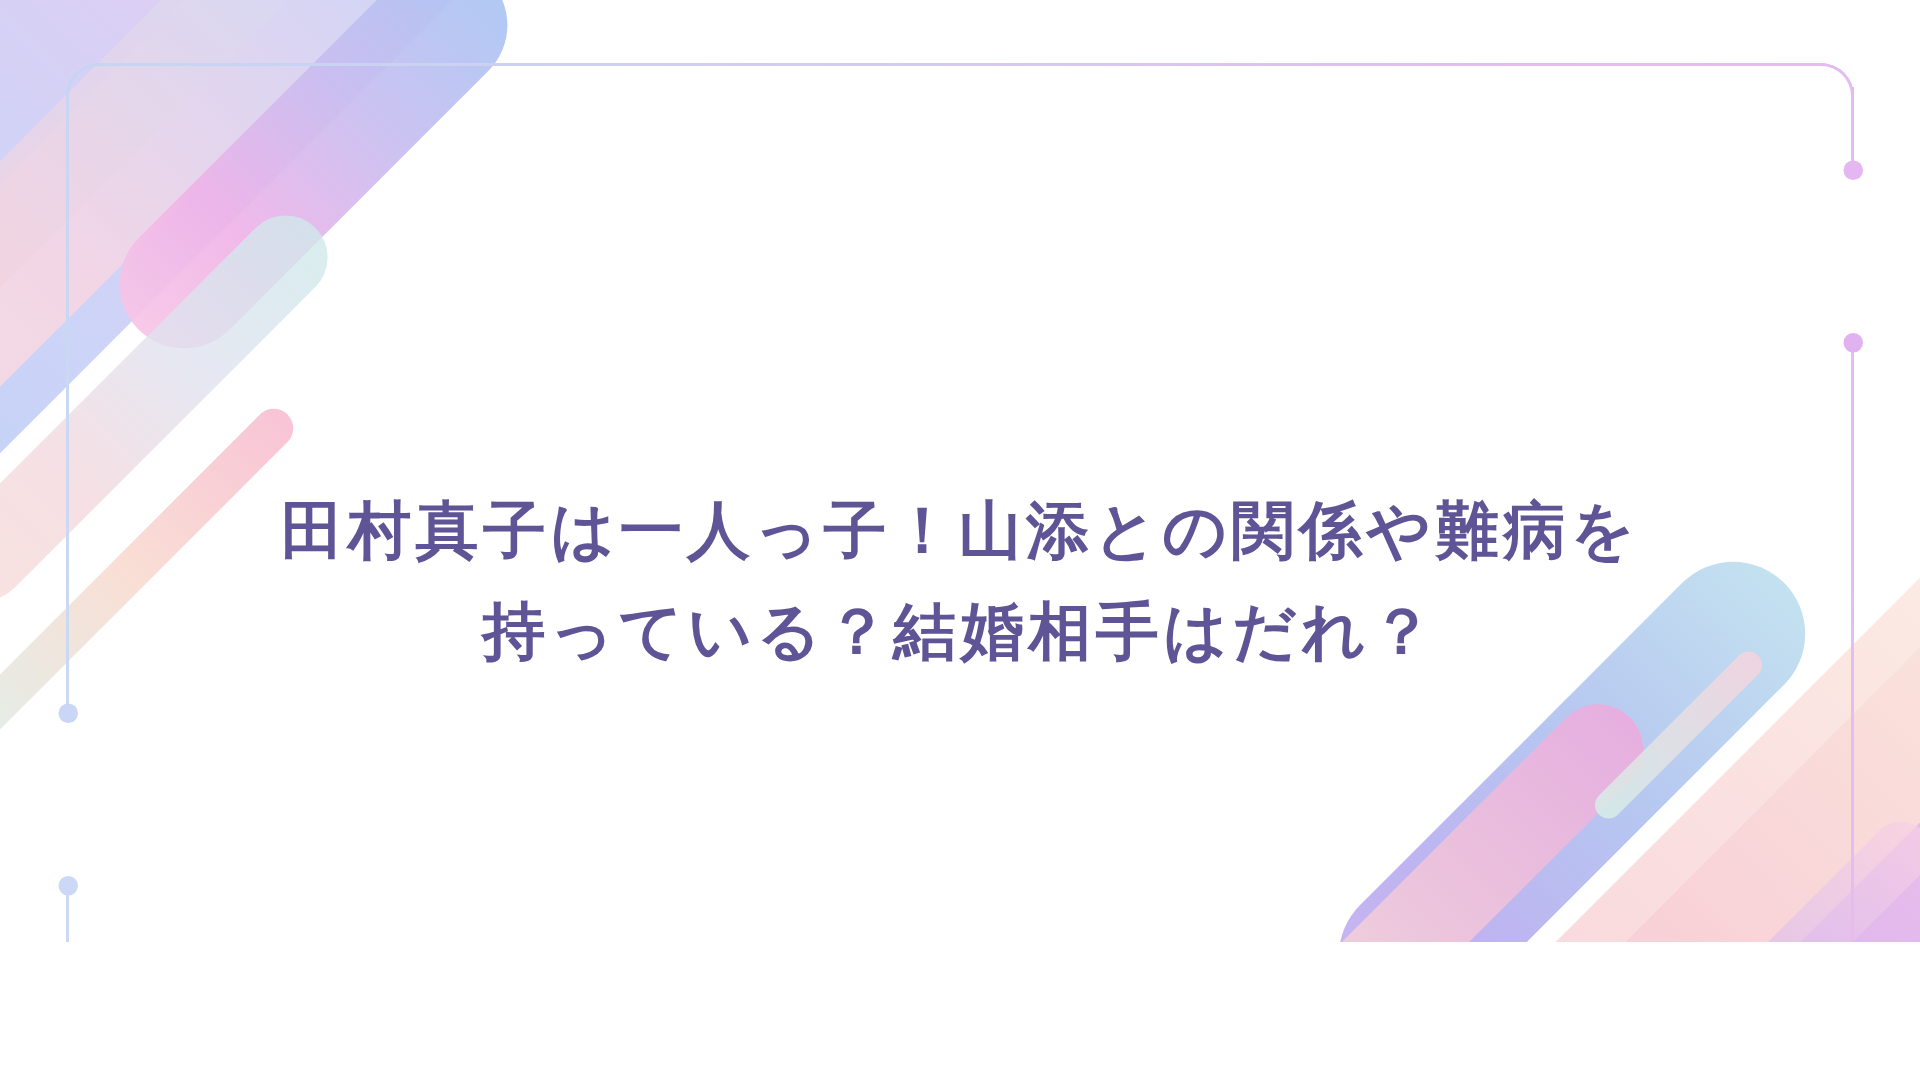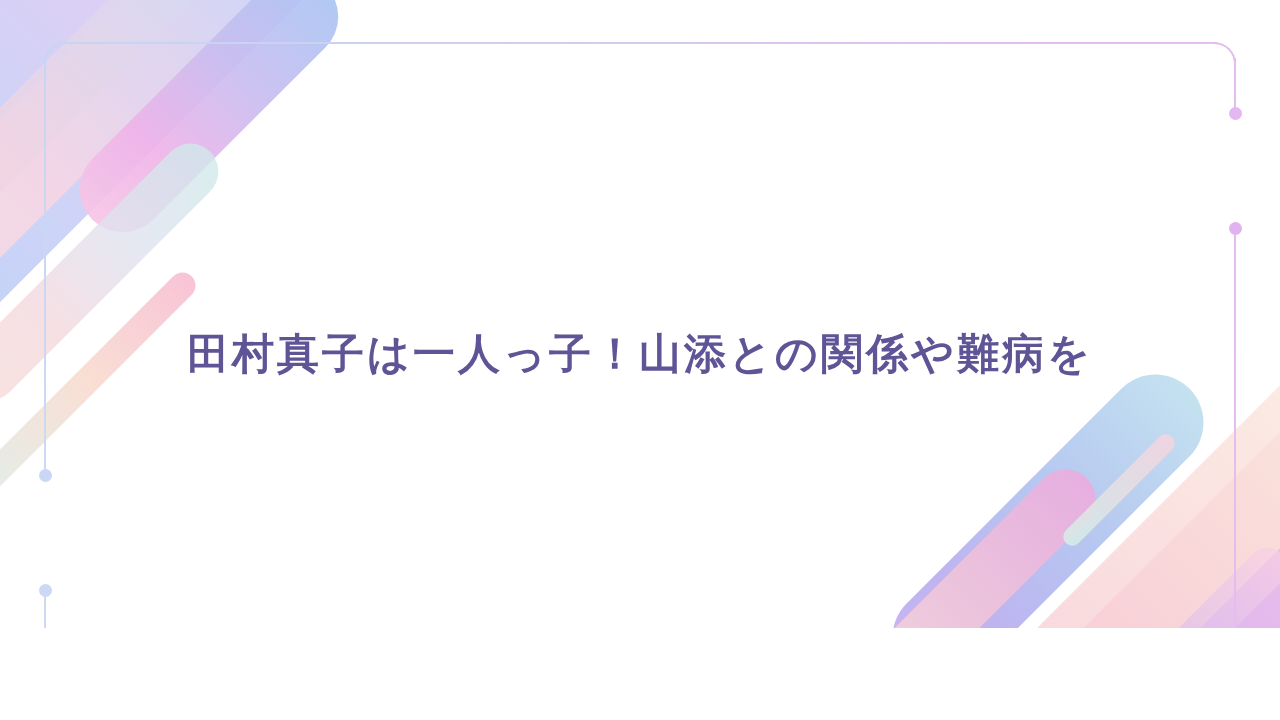--- a/index.html
+++ b/index.html
@@ -270,15 +270,16 @@
   <div class="corner corner-bl"></div>
   <div class="corner corner-br"></div>
 
   <div class="dot dot-right-1"></div>
   <div class="dot dot-right-2"></div>
   <div class="dot dot-left-1"></div>
   <div class="dot dot-left-2"></div>
 
   <div class="title-wrap">
     <div class="title-line">田村真子は一人っ子！山添との関係や難病を</div>
+    <div class="title-line">持っている？結婚相手はだれ？</div>
   </div>
 
 </div>
 
 </body></html>

